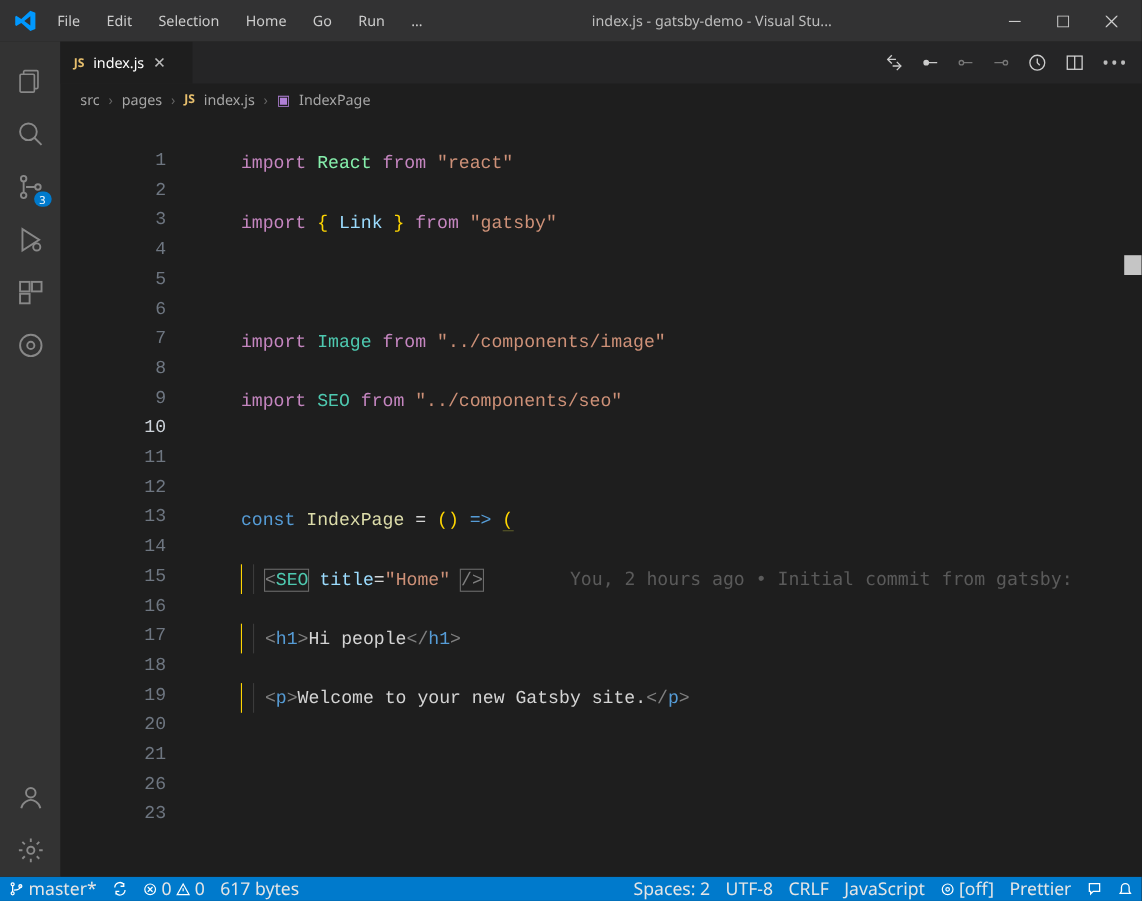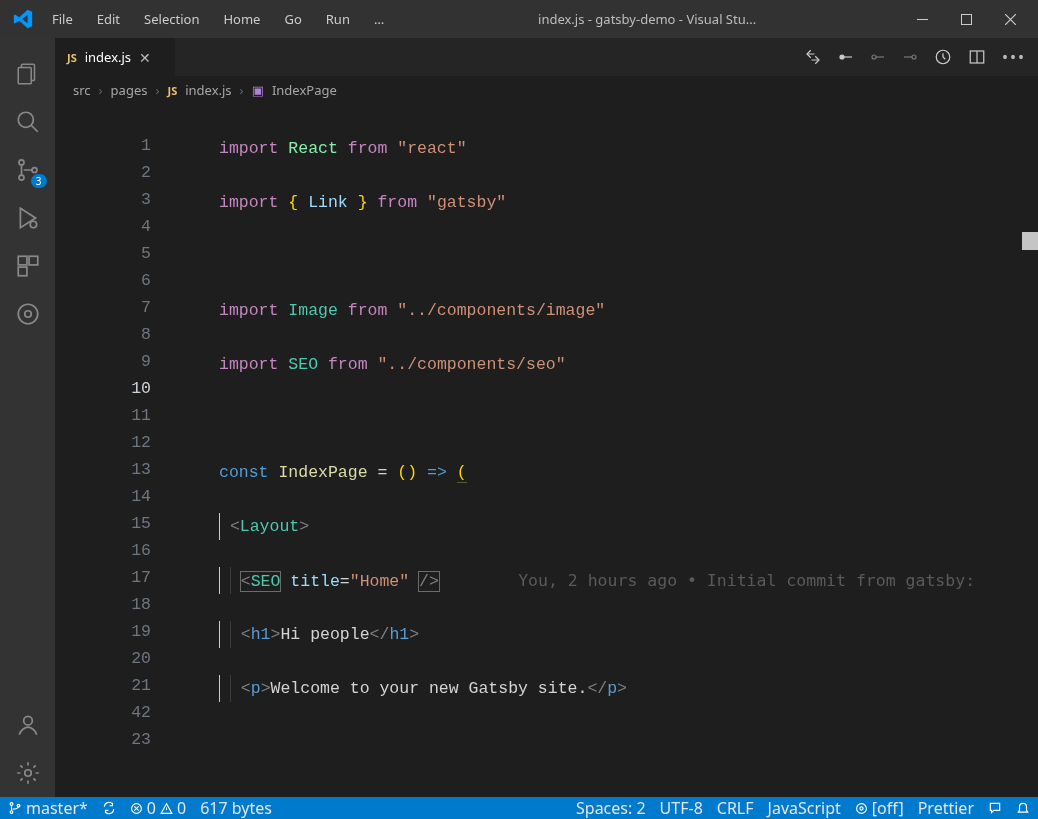--- a/index.html
+++ b/index.html
@@ -230,33 +230,32 @@
             <div class="ln">12</div>
             <div class="ln">13</div>
             <div class="ln">14</div>
             <div class="ln">15</div>
             <div class="ln">16</div>
             <div class="ln">17</div>
             <div class="ln">18</div>
             <div class="ln">19</div>
             <div class="ln">20</div>
             <div class="ln">21</div>
-            <div class="ln">42</div>
+            <div class="ln">26</div>
             <div class="ln">23</div>
         </div>
       </div>
       <div class="code">
 <span class="cl"><span style="padding-left:54px"></span><span class="k-import">import</span> <span class="id-react">React</span> <span class="k-import">from</span> <span class="str">"react"</span></span>
 <span class="cl"><span style="padding-left:54px"></span><span class="k-import">import</span> <span class="brace-y">{</span> <span class="prop">Link</span> <span class="brace-y">}</span> <span class="k-import">from</span> <span class="str">"gatsby"</span></span>
 <span class="cl"></span>
 <span class="cl"><span style="padding-left:54px"></span><span class="k-import">import</span> <span class="id-comp">Image</span> <span class="k-import">from</span> <span class="str">"../components/image"</span></span>
 <span class="cl"><span style="padding-left:54px"></span><span class="k-import">import</span> <span class="id-comp">SEO</span> <span class="k-import">from</span> <span class="str">"../components/seo"</span></span>
 <span class="cl"></span>
 <span class="cl"><span style="padding-left:54px"></span><span class="k-const">const</span> <span class="fn">IndexPage</span><span class="pun"> = </span><span class="brace-y">(</span><span class="brace-y">)</span><span class="k-const"> =&gt; </span><span class="brace-y" style="border-bottom:1px solid #5a5a2a;">(</span></span>
-<span class="cl"><span style="padding-left:54px"></span><span class="indent-guide" style="border-color:#ffd602;"></span> <span class="tag">&lt;</span><span class="tagname">Layout</span><span class="tag">&gt;</span></span>
 <span class="cl"><span style="padding-left:54px"></span><span class="indent-guide" style="border-color:#ffd602;"></span> <span class="indent-guide"></span> <span class="cursor-box"><span class="tag">&lt;</span><span class="tagname">SEO</span></span> <span class="attr">title</span><span class="pun">=</span><span class="str">"Home"</span> <span class="cursor-box"><span class="tag">/&gt;</span></span>        <span class="blame">You, 2 hours ago • Initial commit from gatsby:</span></span>
 <span class="cl"><span style="padding-left:54px"></span><span class="indent-guide" style="border-color:#ffd602;"></span> <span class="indent-guide"></span> <span class="tag">&lt;</span><span class="tagname-html">h1</span><span class="tag">&gt;</span><span class="txt">Hi people</span><span class="tag">&lt;/</span><span class="tagname-html">h1</span><span class="tag">&gt;</span></span>
 <span class="cl"><span style="padding-left:54px"></span><span class="indent-guide" style="border-color:#ffd602;"></span> <span class="indent-guide"></span> <span class="tag">&lt;</span><span class="tagname-html">p</span><span class="tag">&gt;</span><span class="txt">Welcome to your new Gatsby site.</span><span class="tag">&lt;/</span><span class="tagname-html">p</span><span class="tag">&gt;</span></span>
 
 
 
 
 
 
 

